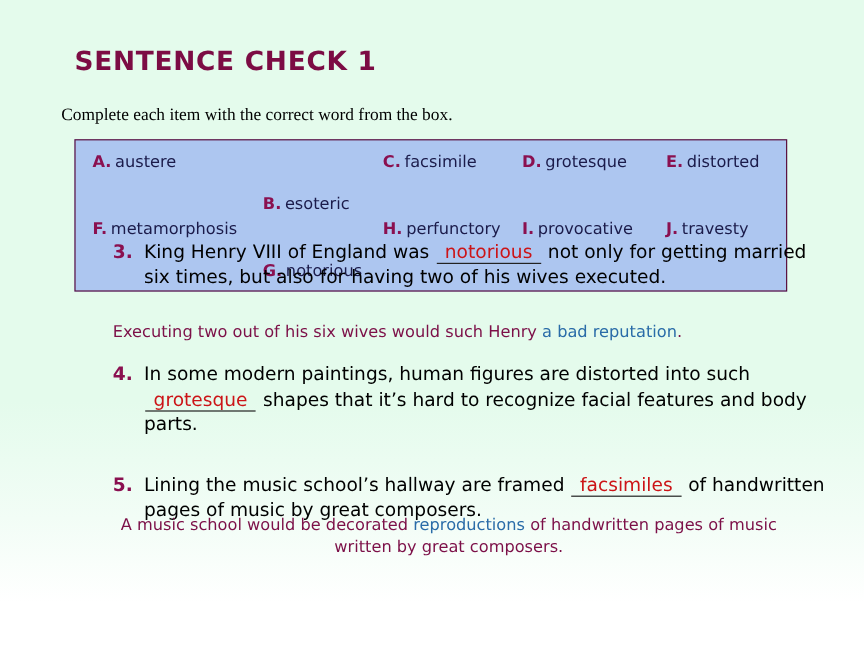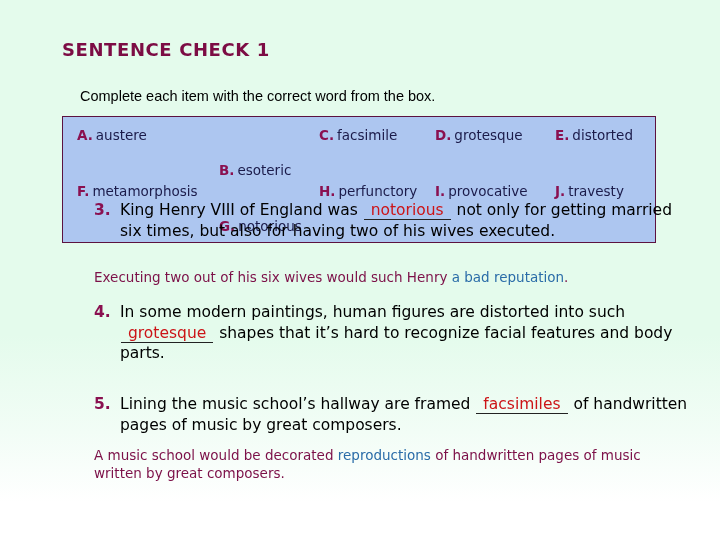--- a/index.html
+++ b/index.html
@@ -25,35 +25,35 @@
                 #f2fdf6 80%,
                 #ffffff 93%,
                 #ffffff 100%);
   }
 
   
   #title {
     position: absolute;
     left: 62px;
     top: 39px;
-    font-size: 18px;
+    font-size: 22px;
     font-weight: bold;
     letter-spacing: 0.6px;
     color: #7c0c44;
     font-family: "DejaVu Sans", sans-serif;
   }
 
   
   #instruction {
     position: absolute;
-    left: 80px;
+    left: 51px;
     top: 88px;
     font-size: 14.5px;
     color: #000000;
-    font-family: Liberation Sans, sans-serif;
+    font-family: Liberation Serif, serif;
   }
 
   
   #wordbox {
     position: absolute;
     left: 62px;
     top: 116px;
     width: 594px;
     box-sizing: border-box;
     background: #adc6f0;
@@ -121,21 +121,21 @@
   }
   .hl-blue { color: #2a6ca8; }
   .hl-ital { color: #3a62b5; font-style: italic; }
 
   
   #item3    { left: 94px;  top: 200px; width: 596px; }
   #explain3 { left: 94px;  top: 269px; width: 600px; }
   #item4    { left: 94px;  top: 302px; width: 596px; }
   #explain4 { left: 94px;  top: 366px; width: 600px; }
   #item5    { left: 94px;  top: 394px; width: 596px; }
-  #explain5 { left: 94px;  top: 447px; width: 560px; }
+  #explain5 { left: 94px;  top: 430px; width: 560px; text-align: center; }
 </style>
 </head>
 <body>
 
 <div id="slide">
 
   <div id="title">SENTENCE CHECK 1</div>
 
   <div id="instruction">Complete each item with the correct word from the box.</div>
 

